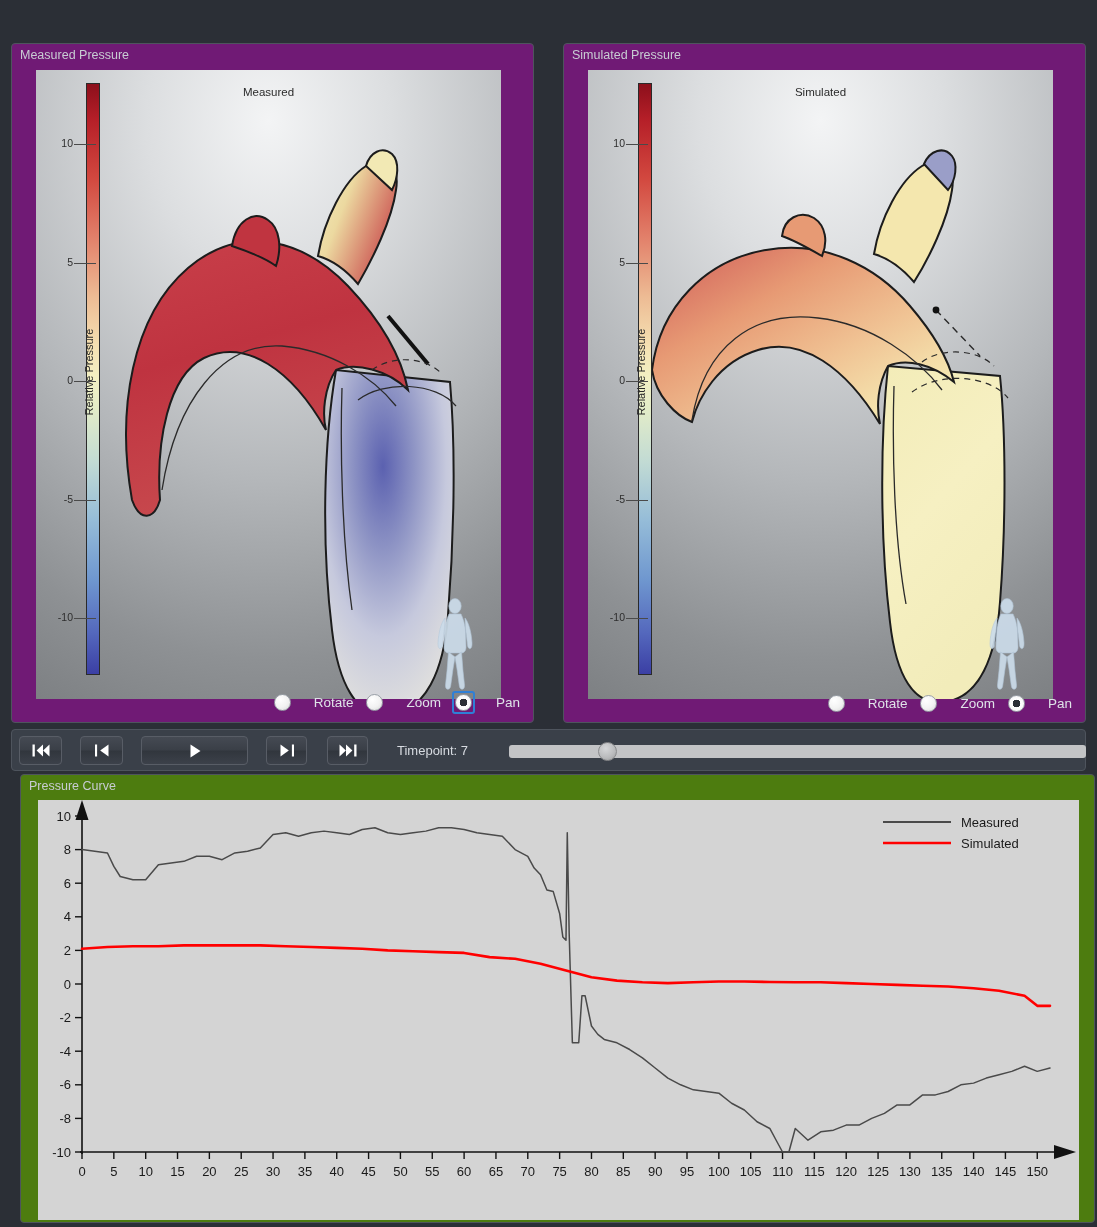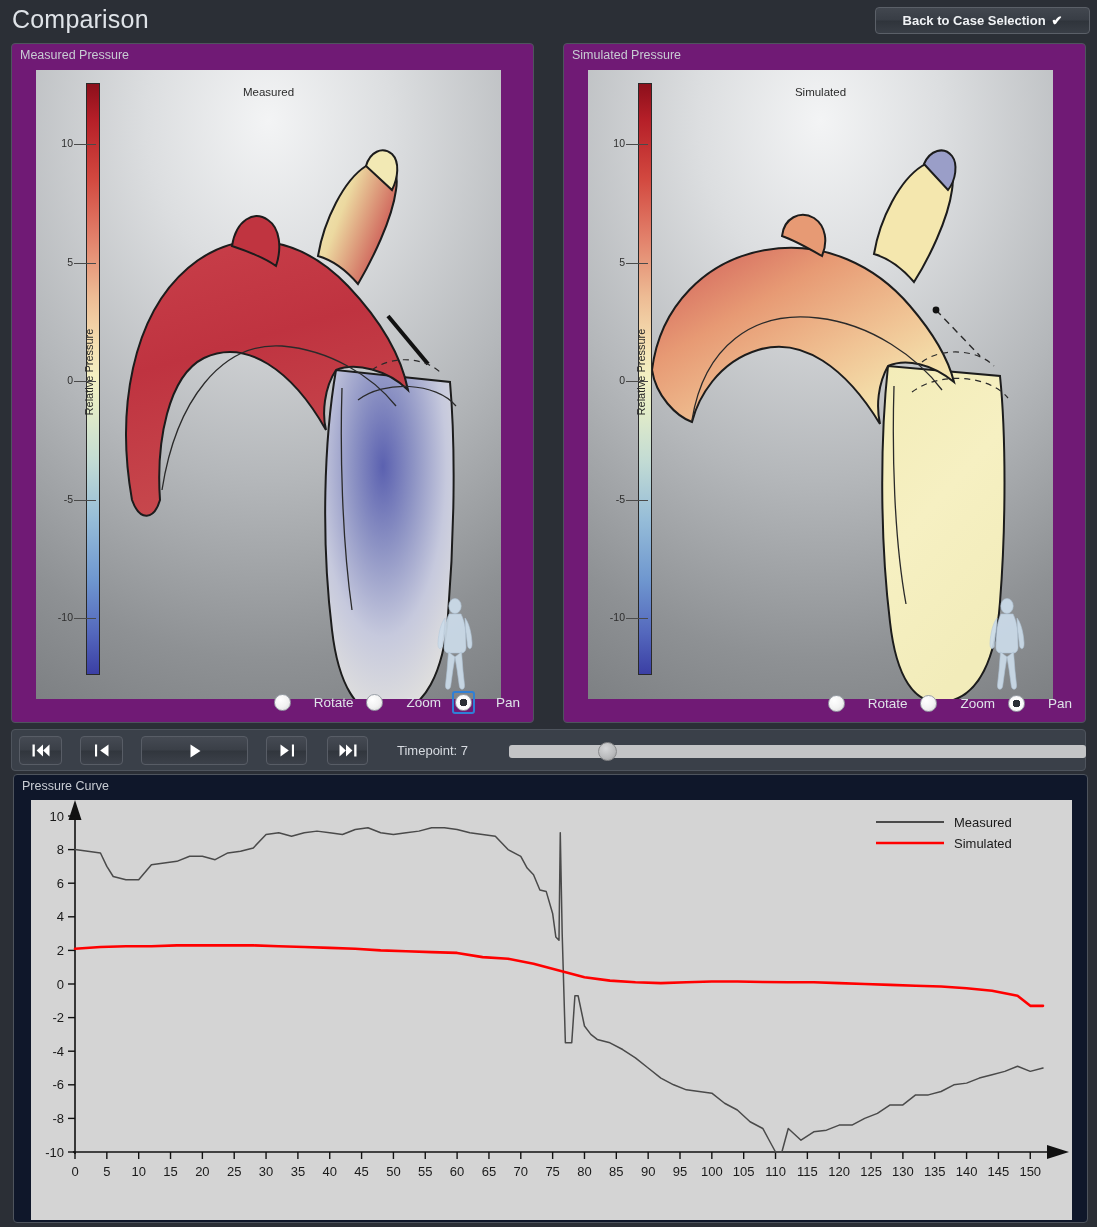--- a/index.html
+++ b/index.html
@@ -102,39 +102,32 @@
     position: absolute; left: 497px; top: 15px; width: 577px; height: 13px;
     background: #c3c4c6; border-radius: 3px; cursor: pointer;
   }
   .slider-thumb {
     position: absolute; top: -3px; width: 19px; height: 19px; border-radius: 50%;
     background: radial-gradient(circle at 40% 32%, #d6d7d9 0%, #b9babc 60%, #98999b 100%);
     border: 1px solid #8a8b8d;
   }
 
   
-  .pc-panel { position: absolute; left: 13px; top: 774px; width: 1075px; height: 449px;
-    background: #0f172a; border: 1px solid #4e545d; border-radius: 4px; }
+  .pc-panel { position: absolute; left: 20px; top: 774px; width: 1075px; height: 449px;
+    background: #4d7c0f; border: 1px solid #4e545d; border-radius: 4px; }
   .pc-title { position: absolute; left: 8px; top: 4px; font-size: 12.5px; color: #c8ccd3; }
   .pc-canvas { position: absolute; left: 17px; top: 25px; width: 1041px; height: 420px;
     background: #d4d4d4; }
   .pc-svg { display: block; }
 </style>
 </head>
 <body>
 
 <div id="app">
 
-  <div class="header">
-    <div class="app-title">Comparison</div>
-    <div class="back-btn">
-      <span>Back to Case Selection</span>
-      <span class="check-ic">✔</span>
-    </div>
-  </div>
 
   <div class="vp-panel vp-left">
     <div class="vp-title">Measured Pressure</div>
     <div class="vp-canvas">
 
       <div class="vp-label">Measured</div>
 
       <svg class="anat" viewBox="0 0 465 629">
         <defs>
           <linearGradient id="mGradA" x1="0" y1="0" x2="0.3" y2="1">

